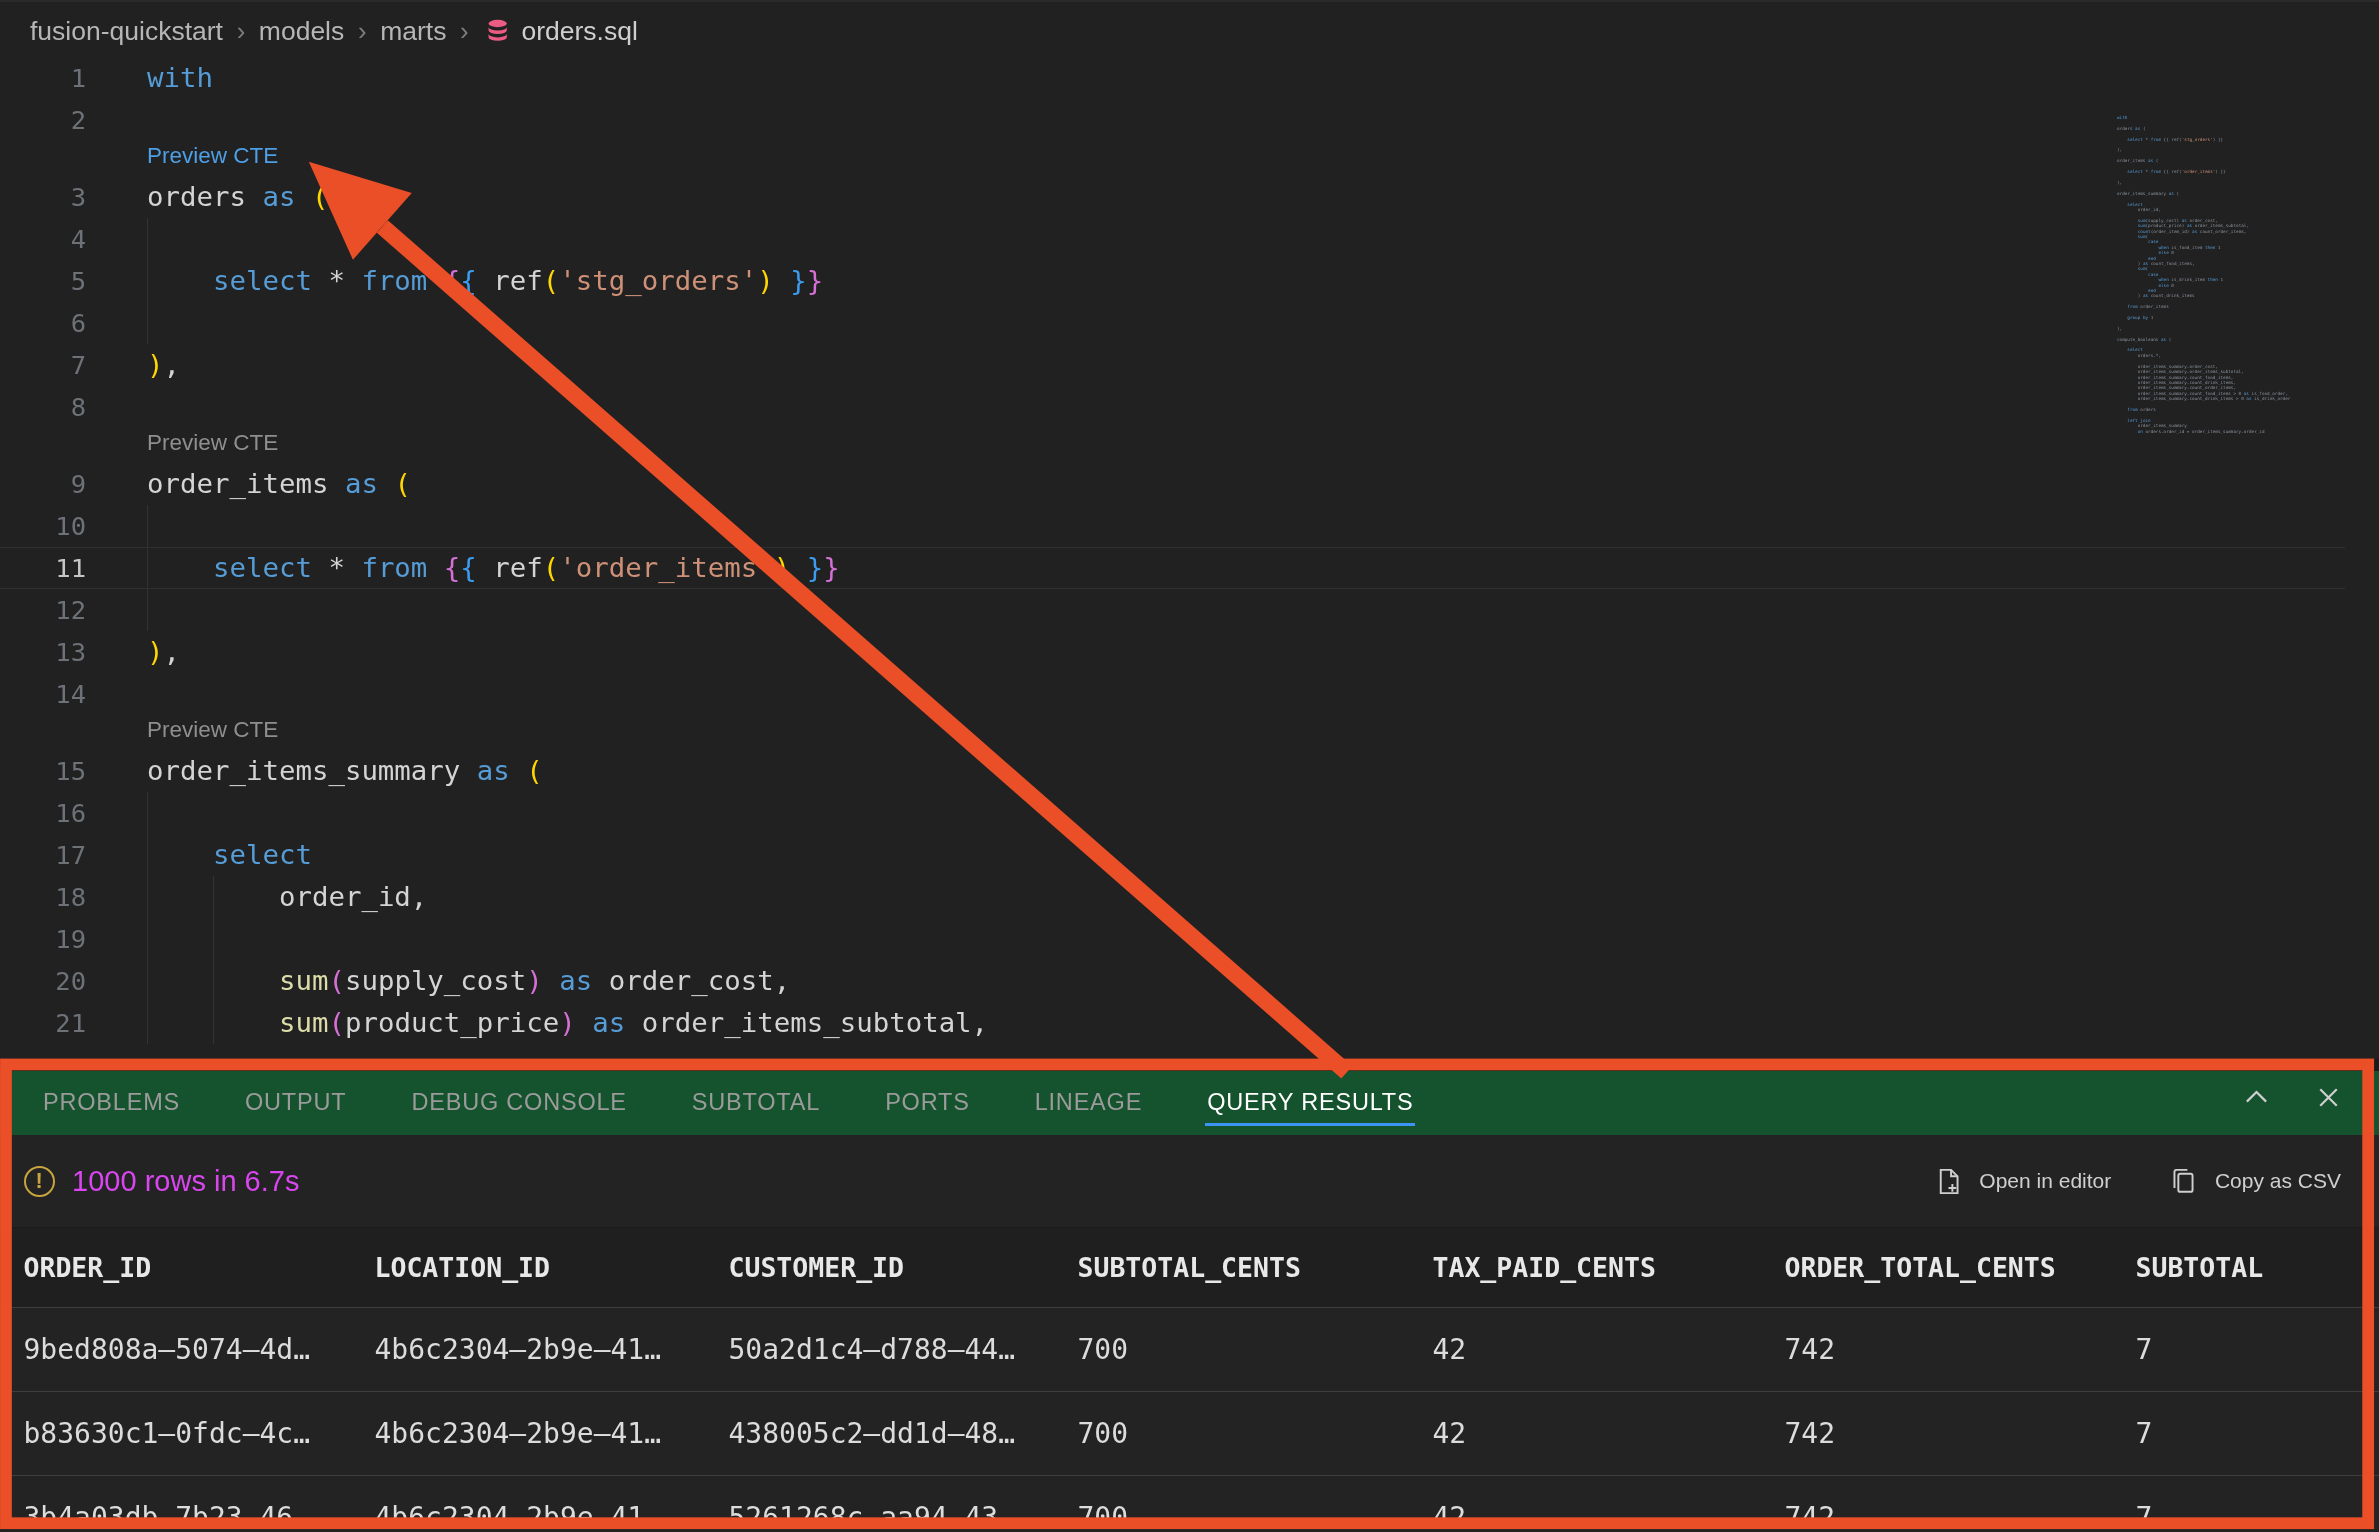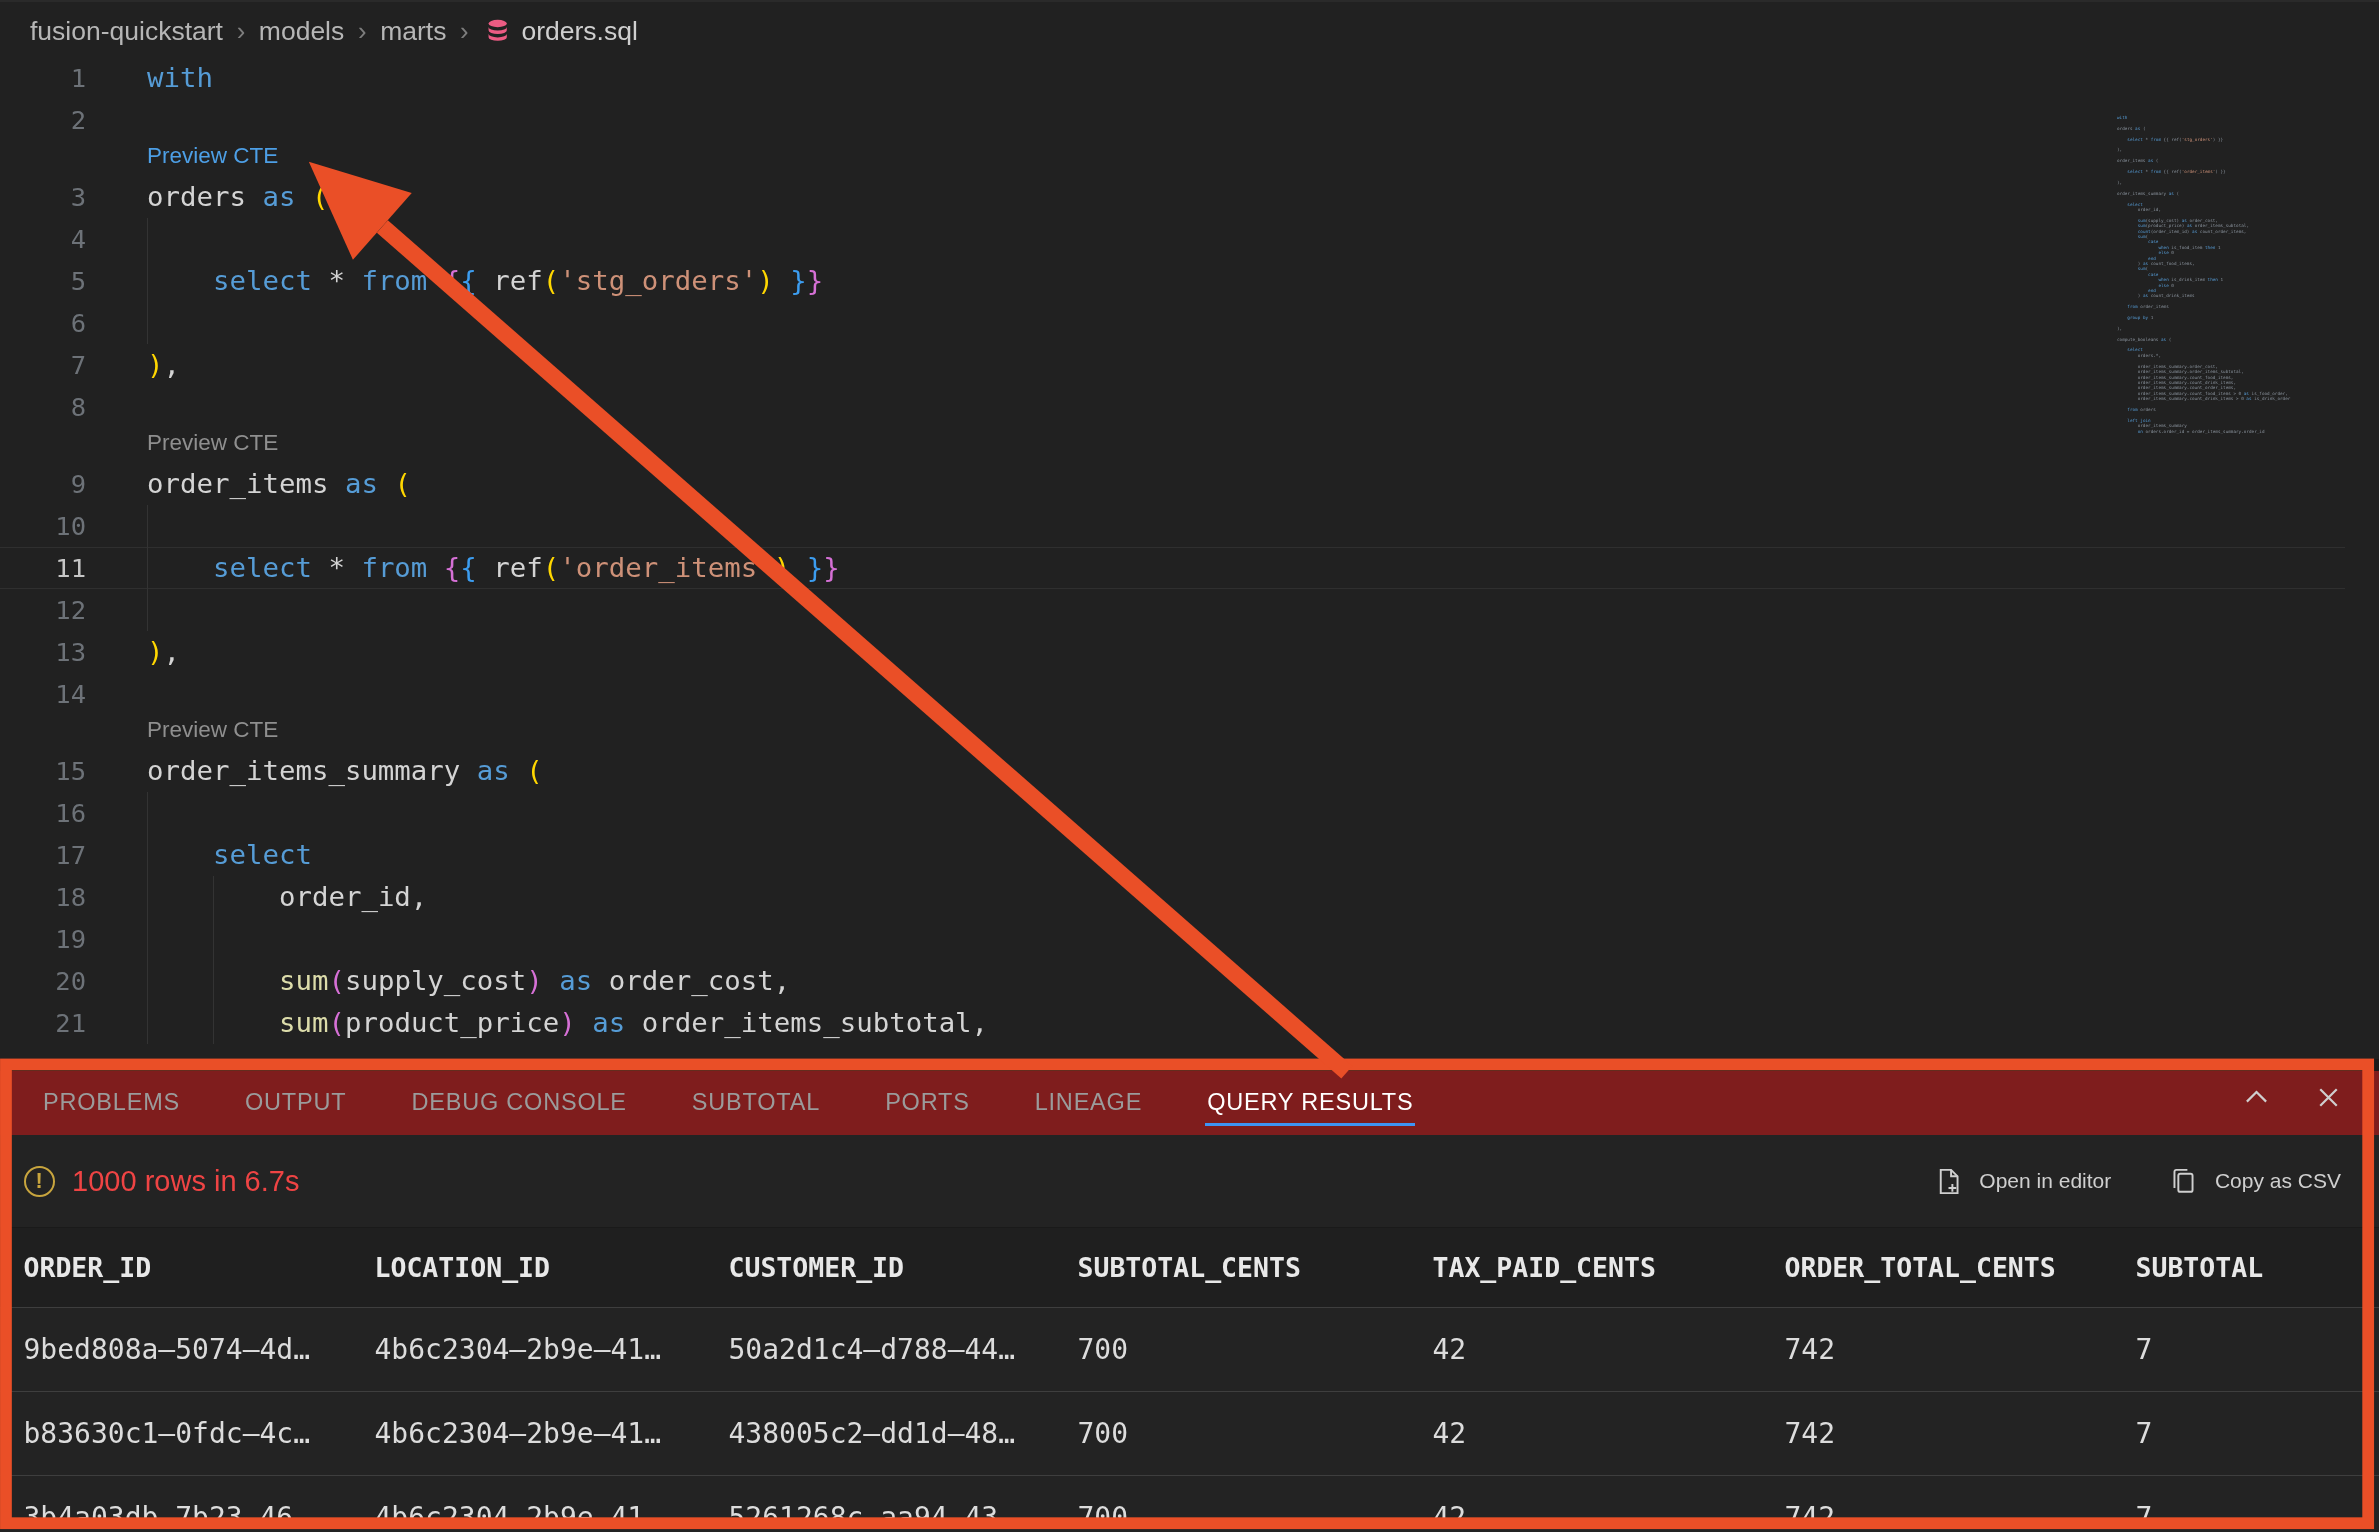--- a/index.html
+++ b/index.html
@@ -41,34 +41,34 @@
   .bblue{ color:#3c9df0; }
 
   
   #minimap { position:absolute; left:2117px; top:54px; width:225px; height:319px; overflow:hidden; cursor:pointer; }
   #minimap pre { font-family:"DejaVu Sans Mono", monospace; font-size:4.3px; line-height:5.4px; color:#8b949e; }
   #minimap pre .kw { color:#569cd6; } #minimap pre .str { color:#ce9178; }
 
   
   #panel { position:absolute; left:0; top:1059px; width:2380px; height:474px; background:#1a1a1a; }
   #panel-tabs { position:absolute; left:0; top:11.8px; width:2380px; height:65px;
-    display:flex; align-items:center; padding-left:41px; background:#7f1d1d; }
+    display:flex; align-items:center; padding-left:41px; background:#14532d; }
   .panel-tab { font-size:23.5px; letter-spacing:0.8px; color:#9b9b9b; margin-right:61px;
     cursor:pointer; padding:9.8px 2px 11.8px 2px; position:relative; white-space:nowrap; }
   .panel-tab.active { color:#ffffff; }
   .panel-tab.active::after { content:""; position:absolute; left:0; right:0; bottom:2px; height:2.9px; background:#3d94f5; }
   #panel-actions { position:absolute; right:35px; top:21.6px; display:flex; gap:39px; }
   .panel-action-icon { width:33px; height:33px; color:#cfcfcf; cursor:pointer; }
 
   #results-toolbar { position:absolute; left:0; top:76px; width:2380px; height:92px;
     background:#232323; display:flex; align-items:center; padding:0 39px 0 23.5px; }
   #status-group { display:flex; align-items:center; gap:17.6px; }
   #warning-icon { width:31px; height:31px; border:2.5px solid #c8a53e; border-radius:50%;
     color:#c8a53e; font-size:21.6px; font-weight:bold; display:flex; align-items:center; justify-content:center; }
-  #status-text { font-size:29px; color:#ef4444; }
+  #status-text { font-size:29px; color:#d946ef; }
   #toolbar-buttons { margin-left:auto; display:flex; gap:57px; }
   .toolbar-btn { display:flex; align-items:center; gap:15.7px; color:#cfcfcf; font-size:21px; cursor:pointer; }
   .toolbar-btn svg { width:31px; height:31px; }
 
   #results-table { position:absolute; left:0; top:169px; width:2380px; bottom:0; background:#f97316; overflow:hidden; }
   .tbl-row { display:grid; grid-template-columns:351px 354px 349px 355px 352px 351px 1fr;
     padding-left:23.5px; align-items:center;
     font-family:"DejaVu Sans Mono", monospace; }
   #tbl-header { height:79px; background:#1f1f1f; font-weight:bold; font-size:26.5px; color:#e8e8e8; }
   .tbl-data { height:84px; font-size:28px; color:#dcdcdc; border-top:1px solid #3e3e3e; background:#232323; }

